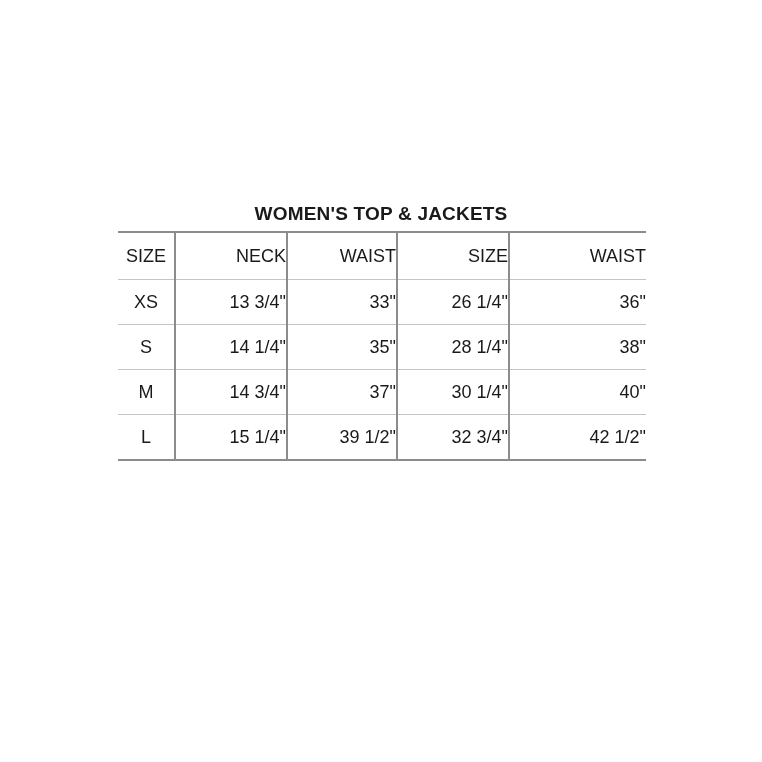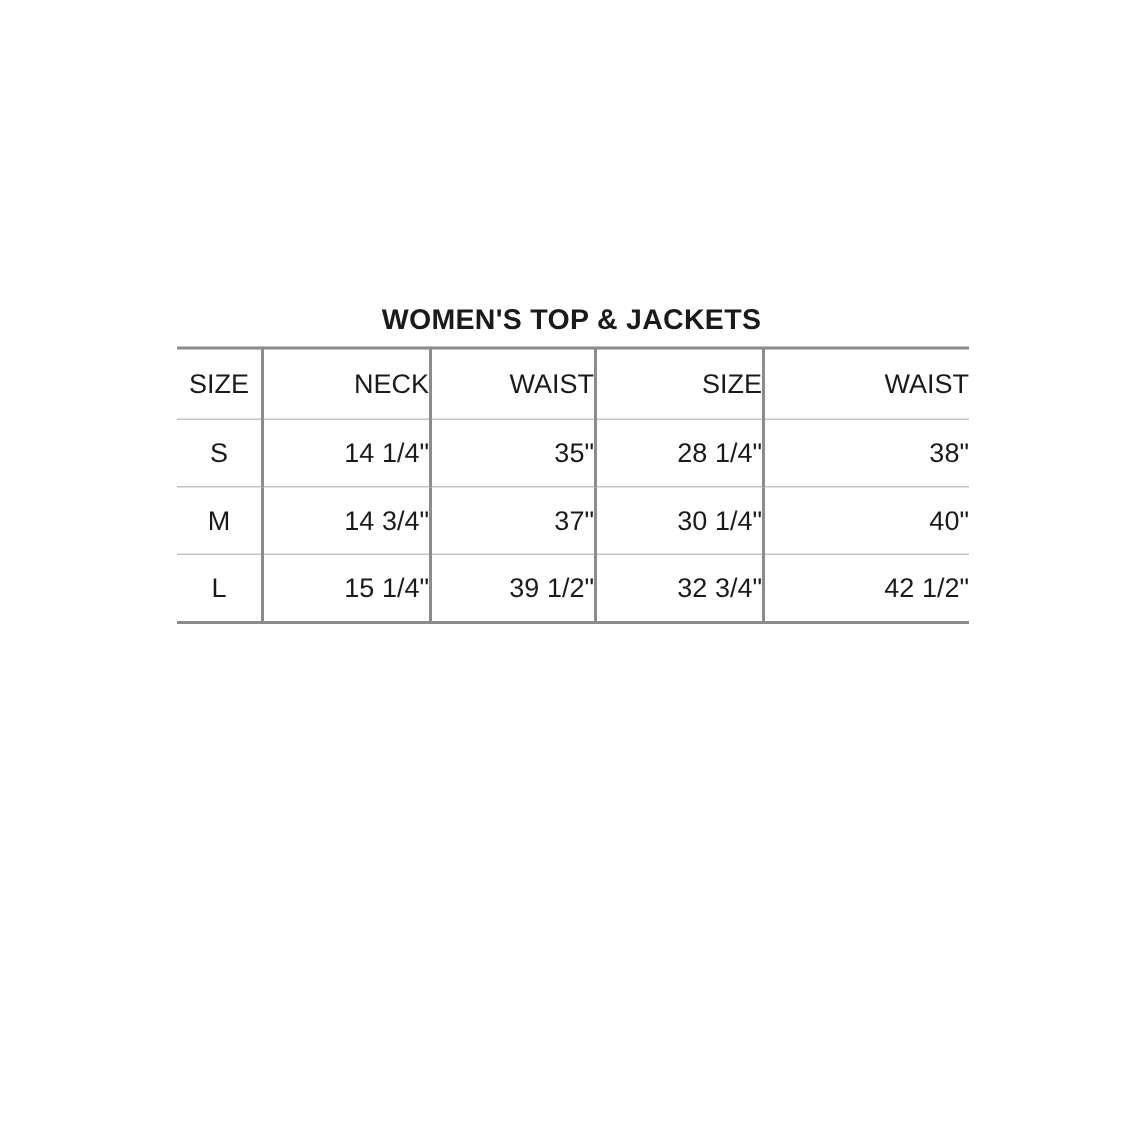--- a/index.html
+++ b/index.html
@@ -85,20 +85,27 @@
       <tr>
         <th>SIZE</th>
         <th>NECK</th>
         <th>WAIST</th>
         <th>SIZE</th>
         <th>WAIST</th>
       </tr>
     </thead>
     <tbody>
       <tr>
+        <td>XS</td>
+        <td>13 3/4"</td>
+        <td>33"</td>
+        <td>26 1/4"</td>
+        <td>36"</td>
+      </tr>
+      <tr>
         <td>S</td>
         <td>14 1/4"</td>
         <td>35"</td>
         <td>28 1/4"</td>
         <td>38"</td>
       </tr>
       <tr>
         <td>M</td>
         <td>14 3/4"</td>
         <td>37"</td>

